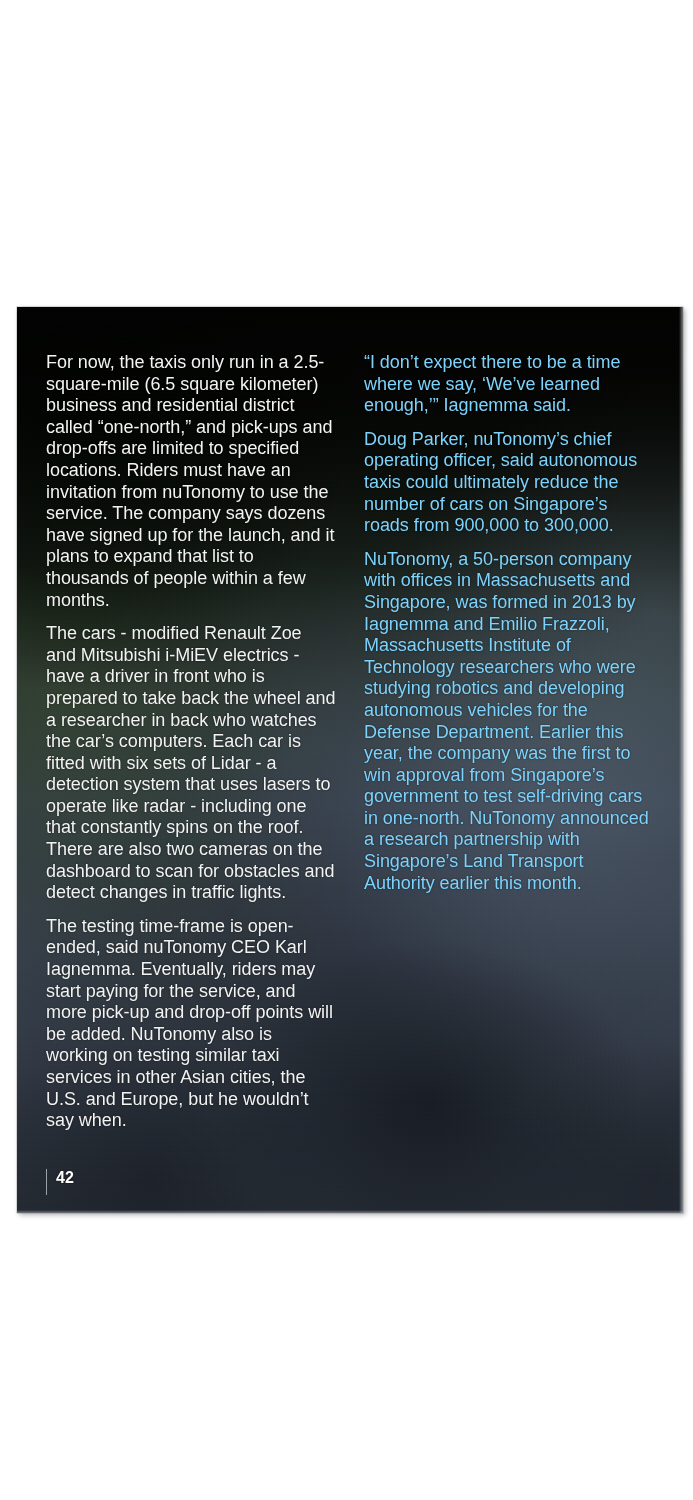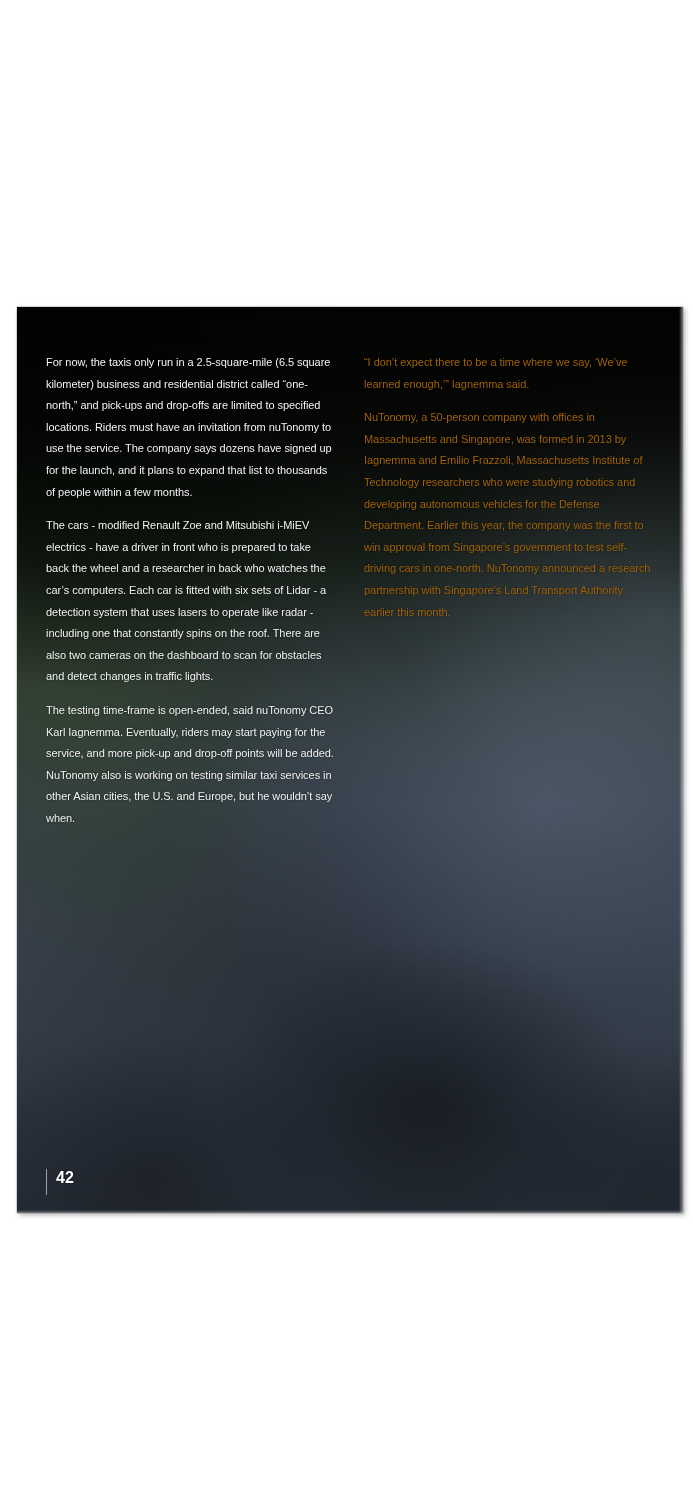--- a/index.html
+++ b/index.html
@@ -108,29 +108,29 @@
     width: 608px;
     display: flex;
     gap: 28px;
   }
 
   .column { width: 290px; }
 
   .para {
     color: #f2f3f2;
     font-family: "Liberation Sans", sans-serif;
-    font-size: 11px;
+    font-size: 18px;
     line-height: 21.6px;
     letter-spacing: -0.05px;
     margin-bottom: 12px;
     text-shadow: 0 0 2px rgba(0,0,0,0.55);
   }
   .para:last-child { margin-bottom: 16px; }
 
-  .col-right .para { color: #a16207; }
+  .col-right .para { color: #7dd3fc; }
 
   
   #folio {
     position: absolute;
     left: 29px;
     bottom: 18px;
     display: flex;
     align-items: stretch;
     height: 26px;
   }
@@ -183,20 +183,21 @@
     <div id="columns">
 
       <div class="column col-left">
         <p class="para">For now, the taxis only run in a 2.5-square-mile (6.5 square kilometer) business and residential district called “one-north,” and pick-ups and drop-offs are limited to specified locations. Riders must have an invitation from nuTonomy to use the service. The company says dozens have signed up for the launch, and it plans to expand that list to thousands of people within a few months.</p>
         <p class="para">The cars - modified Renault Zoe and Mitsubishi i-MiEV electrics - have a driver in front who is prepared to take back the wheel and a researcher in back who watches the car’s computers. Each car is fitted with six sets of Lidar - a detection system that uses lasers to operate like radar - including one that constantly spins on the roof. There are also two cameras on the dashboard to scan for obstacles and detect changes in traffic lights.</p>
         <p class="para">The testing time-frame is open-ended, said nuTonomy CEO Karl Iagnemma. Eventually, riders may start paying for the service, and more pick-up and drop-off points will be added. NuTonomy also is working on testing similar taxi services in other Asian cities, the U.S. and Europe, but he wouldn’t say when.</p>
       </div>
 
       <div class="column col-right">
         <p class="para">“I don’t expect there to be a time where we say, ‘We’ve learned enough,’” Iagnemma said.</p>
+        <p class="para">Doug Parker, nuTonomy’s chief operating officer, said autonomous taxis could ultimately reduce the number of cars on Singapore’s roads from 900,000 to 300,000.</p>
         <p class="para">NuTonomy, a 50-person company with offices in Massachusetts and Singapore, was formed in 2013 by Iagnemma and Emilio Frazzoli, Massachusetts Institute of Technology researchers who were studying robotics and developing autonomous vehicles for the Defense Department. Earlier this year, the company was the first to win approval from Singapore’s government to test self-driving cars in one-north. NuTonomy announced a research partnership with Singapore’s Land Transport Authority earlier this month.</p>
       </div>
 
     </div>
 
     <div id="folio">
       <div id="folio-rule"></div>
       <div id="folio-number">42</div>
     </div>
 

